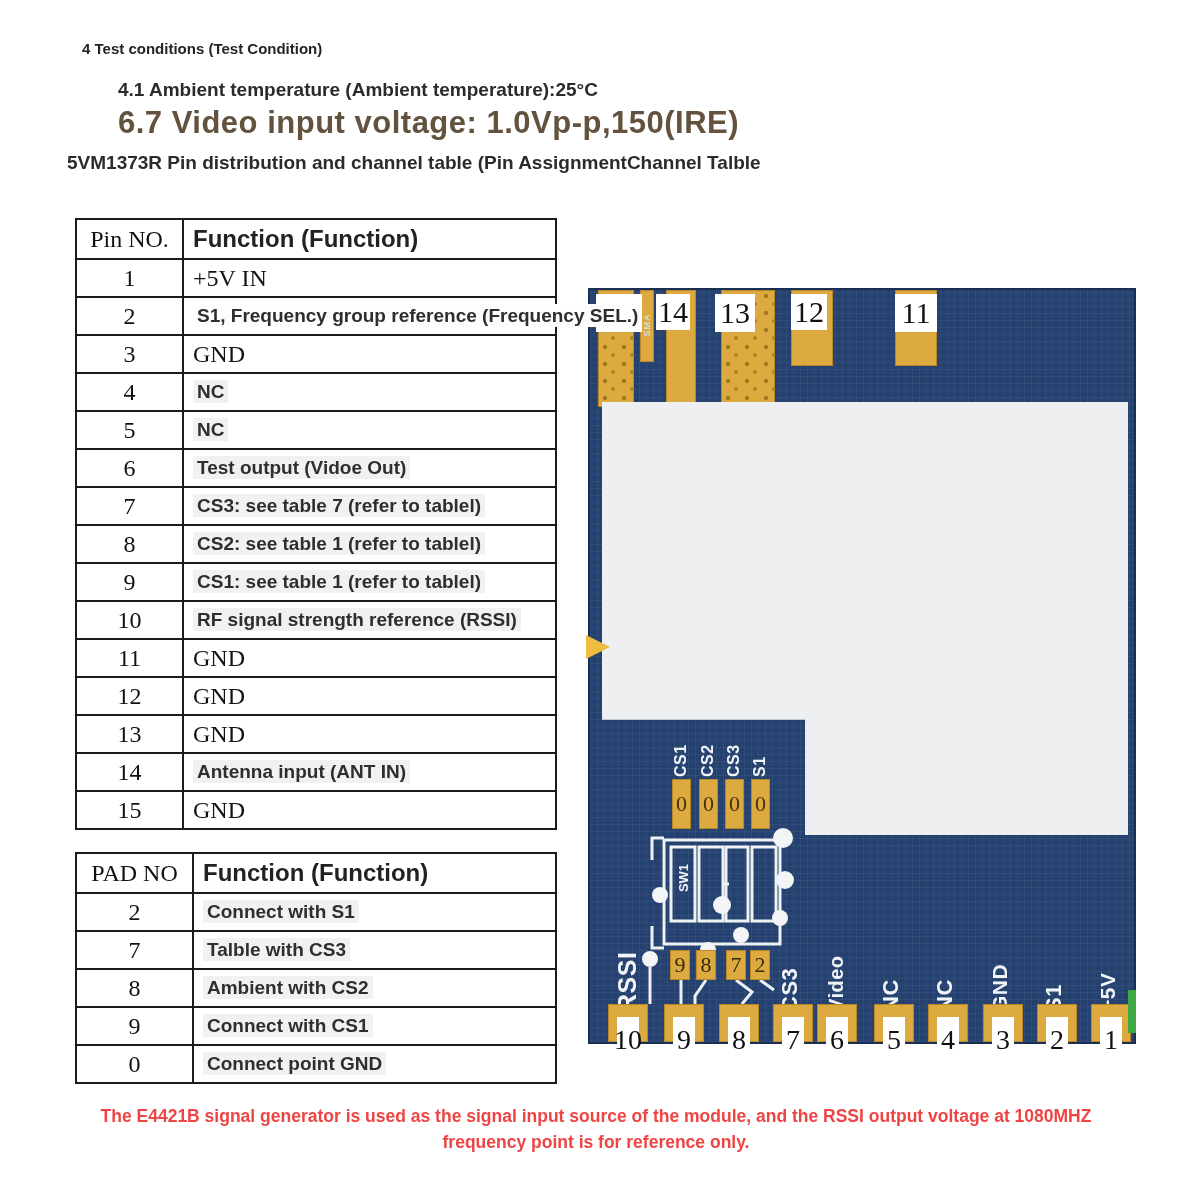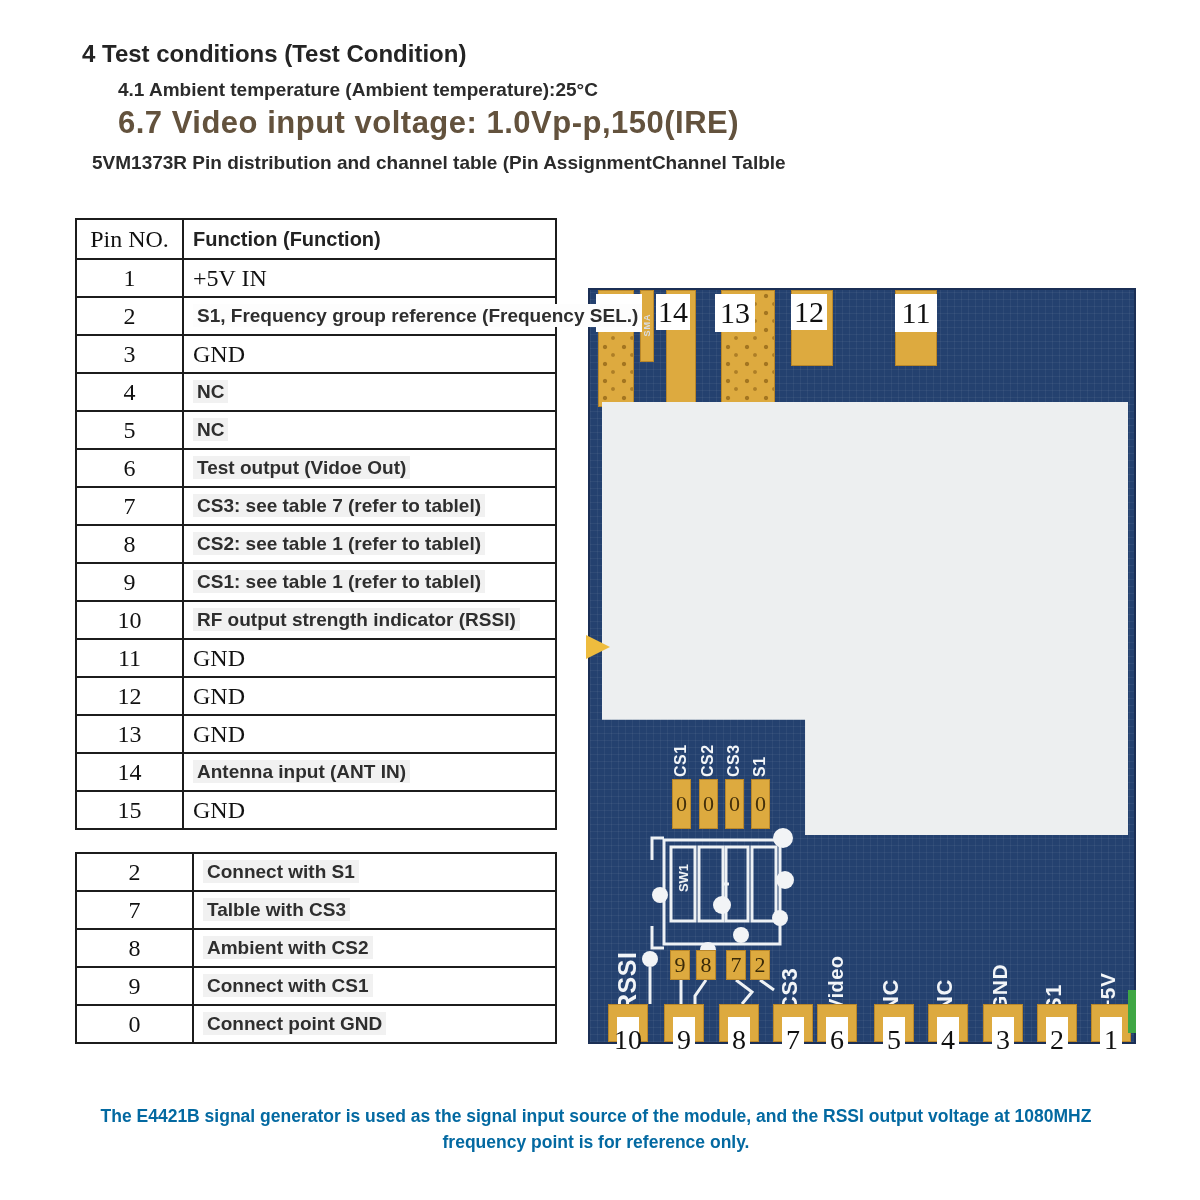--- a/index.html
+++ b/index.html
@@ -1,38 +1,38 @@
 <!DOCTYPE html>
 <html><head>
 <meta charset="utf-8">
 <style>
   html,body{margin:0;padding:0;background:#fff;width:1200px;height:1200px;position:relative;
     font-family:"Liberation Sans",sans-serif;color:#1d1d1d;}
   .abs{position:absolute;}
   
-  .h1{left:82px;top:40px;font-size:24px;font-weight:700;color:#242424;}
+  .h1{left:82px;top:40px;font-size:15px;font-weight:700;color:#242424;}
   .h2{left:118px;top:79px;font-size:19px;font-weight:700;color:#2b2b2b;}
   .h3{left:118px;top:105px;font-size:31px;font-weight:700;color:#63523d;letter-spacing:.5px;}
-  .h4{left:92px;top:152px;font-size:19px;font-weight:700;color:#2b2b2b;}
+  .h4{left:67px;top:152px;font-size:19px;font-weight:700;color:#2b2b2b;}
   
   table.doc{border-collapse:collapse;table-layout:fixed;background:#fff;z-index:3;}
   table.doc td,table.doc th{border:2px solid #1c1c1c;padding:0 0 0 9px;text-align:left;vertical-align:middle;overflow:visible;}
   #pinTable{left:75px;top:218px;width:482px;}
   #pinTable col.c1{width:107px;} #padTable col.c1{width:117px;}
   #padTable{left:75px;top:852px;width:482px;}
   td.num,th.num{text-align:center !important;padding:0 !important;
     font-family:"Liberation Serif",serif;font-size:24px;color:#111;}
   th.hser{font-family:"Liberation Serif",serif;font-size:24px;font-weight:400;color:#111;text-align:center !important;padding:0 !important;}
-  th.hsans{font-size:20px;font-weight:700;color:#222;}
+  th.hsans{font-size:24px;font-weight:700;color:#222;}
   tr.hrow{height:40px;} tr.brow{height:38px;}
   .fser{font-family:"Liberation Serif",serif;font-size:24px;color:#111;}
   .fsans{font-size:19px;font-weight:700;color:#2e2e2e;background:#f1f1f1;padding:1px 4px;}
   .nowrap{white-space:nowrap;background:#fdfdfd;position:relative;z-index:4;}
   
-  .footer{left:80px;right:88px;top:1103px;text-align:center;font-size:17.5px;font-weight:700;color:#0369a1;line-height:1.5;}
+  .footer{left:80px;right:88px;top:1103px;text-align:center;font-size:17.5px;font-weight:700;color:#ef4444;line-height:1.5;}
   
   #board{left:588px;top:288px;width:544px;height:752px;background-color:#24416f;
     background-image:repeating-linear-gradient(0deg,rgba(255,255,255,.05) 0 1px,transparent 1px 7px),
                      repeating-linear-gradient(90deg,rgba(255,255,255,.05) 0 1px,transparent 1px 7px);
     border:2px solid #1b2f55;z-index:1;overflow:visible;}
   .gold{background:#ddaa3f;border:1px solid #b9872a;box-sizing:border-box;}
   .speck{background-image:radial-gradient(circle at 6px 5px,rgba(115,74,8,.55) 1.6px,transparent 2.6px),
                           radial-gradient(circle at 14px 13px,rgba(115,74,8,.45) 1.4px,transparent 2.4px);
     background-size:19px 17px;}
   .numbox{background:#fff;display:flex;align-items:center;justify-content:center;
@@ -232,21 +232,21 @@
   <tr class="brow">
         <td class="num">8</td>
         <td><span class="fsans">CS2: see table 1 (refer to tablel)</span></td>
       </tr>
   <tr class="brow">
         <td class="num">9</td>
         <td><span class="fsans">CS1: see table 1 (refer to tablel)</span></td>
       </tr>
   <tr class="brow">
         <td class="num">10</td>
-        <td><span class="fsans">RF output strength indicator (RSSI)</span></td>
+        <td><span class="fsans">RF signal strength reference (RSSI)</span></td>
       </tr>
   <tr class="brow">
         <td class="num">11</td>
         <td><span class="fser">GND</span></td>
       </tr>
   <tr class="brow">
         <td class="num">12</td>
         <td><span class="fser">GND</span></td>
       </tr>
   <tr class="brow">
@@ -263,20 +263,24 @@
       </tr>
 </tbody>
   </table>
 
 <table id="padTable" class="abs doc">
   <colgroup>
       <col class="c1">
       <col>
     </colgroup>
   <tbody>
+      <tr class="hrow">
+    <th class="hser">PAD NO</th>
+    <th class="hsans">Function (Function)</th>
+  </tr>
   <tr class="brow">
         <td class="num">2</td>
         <td><span class="fsans">Connect with S1</span></td>
       </tr>
   <tr class="brow">
         <td class="num">7</td>
         <td><span class="fsans">Talble with CS3</span></td>
       </tr>
   <tr class="brow">
         <td class="num">8</td>

